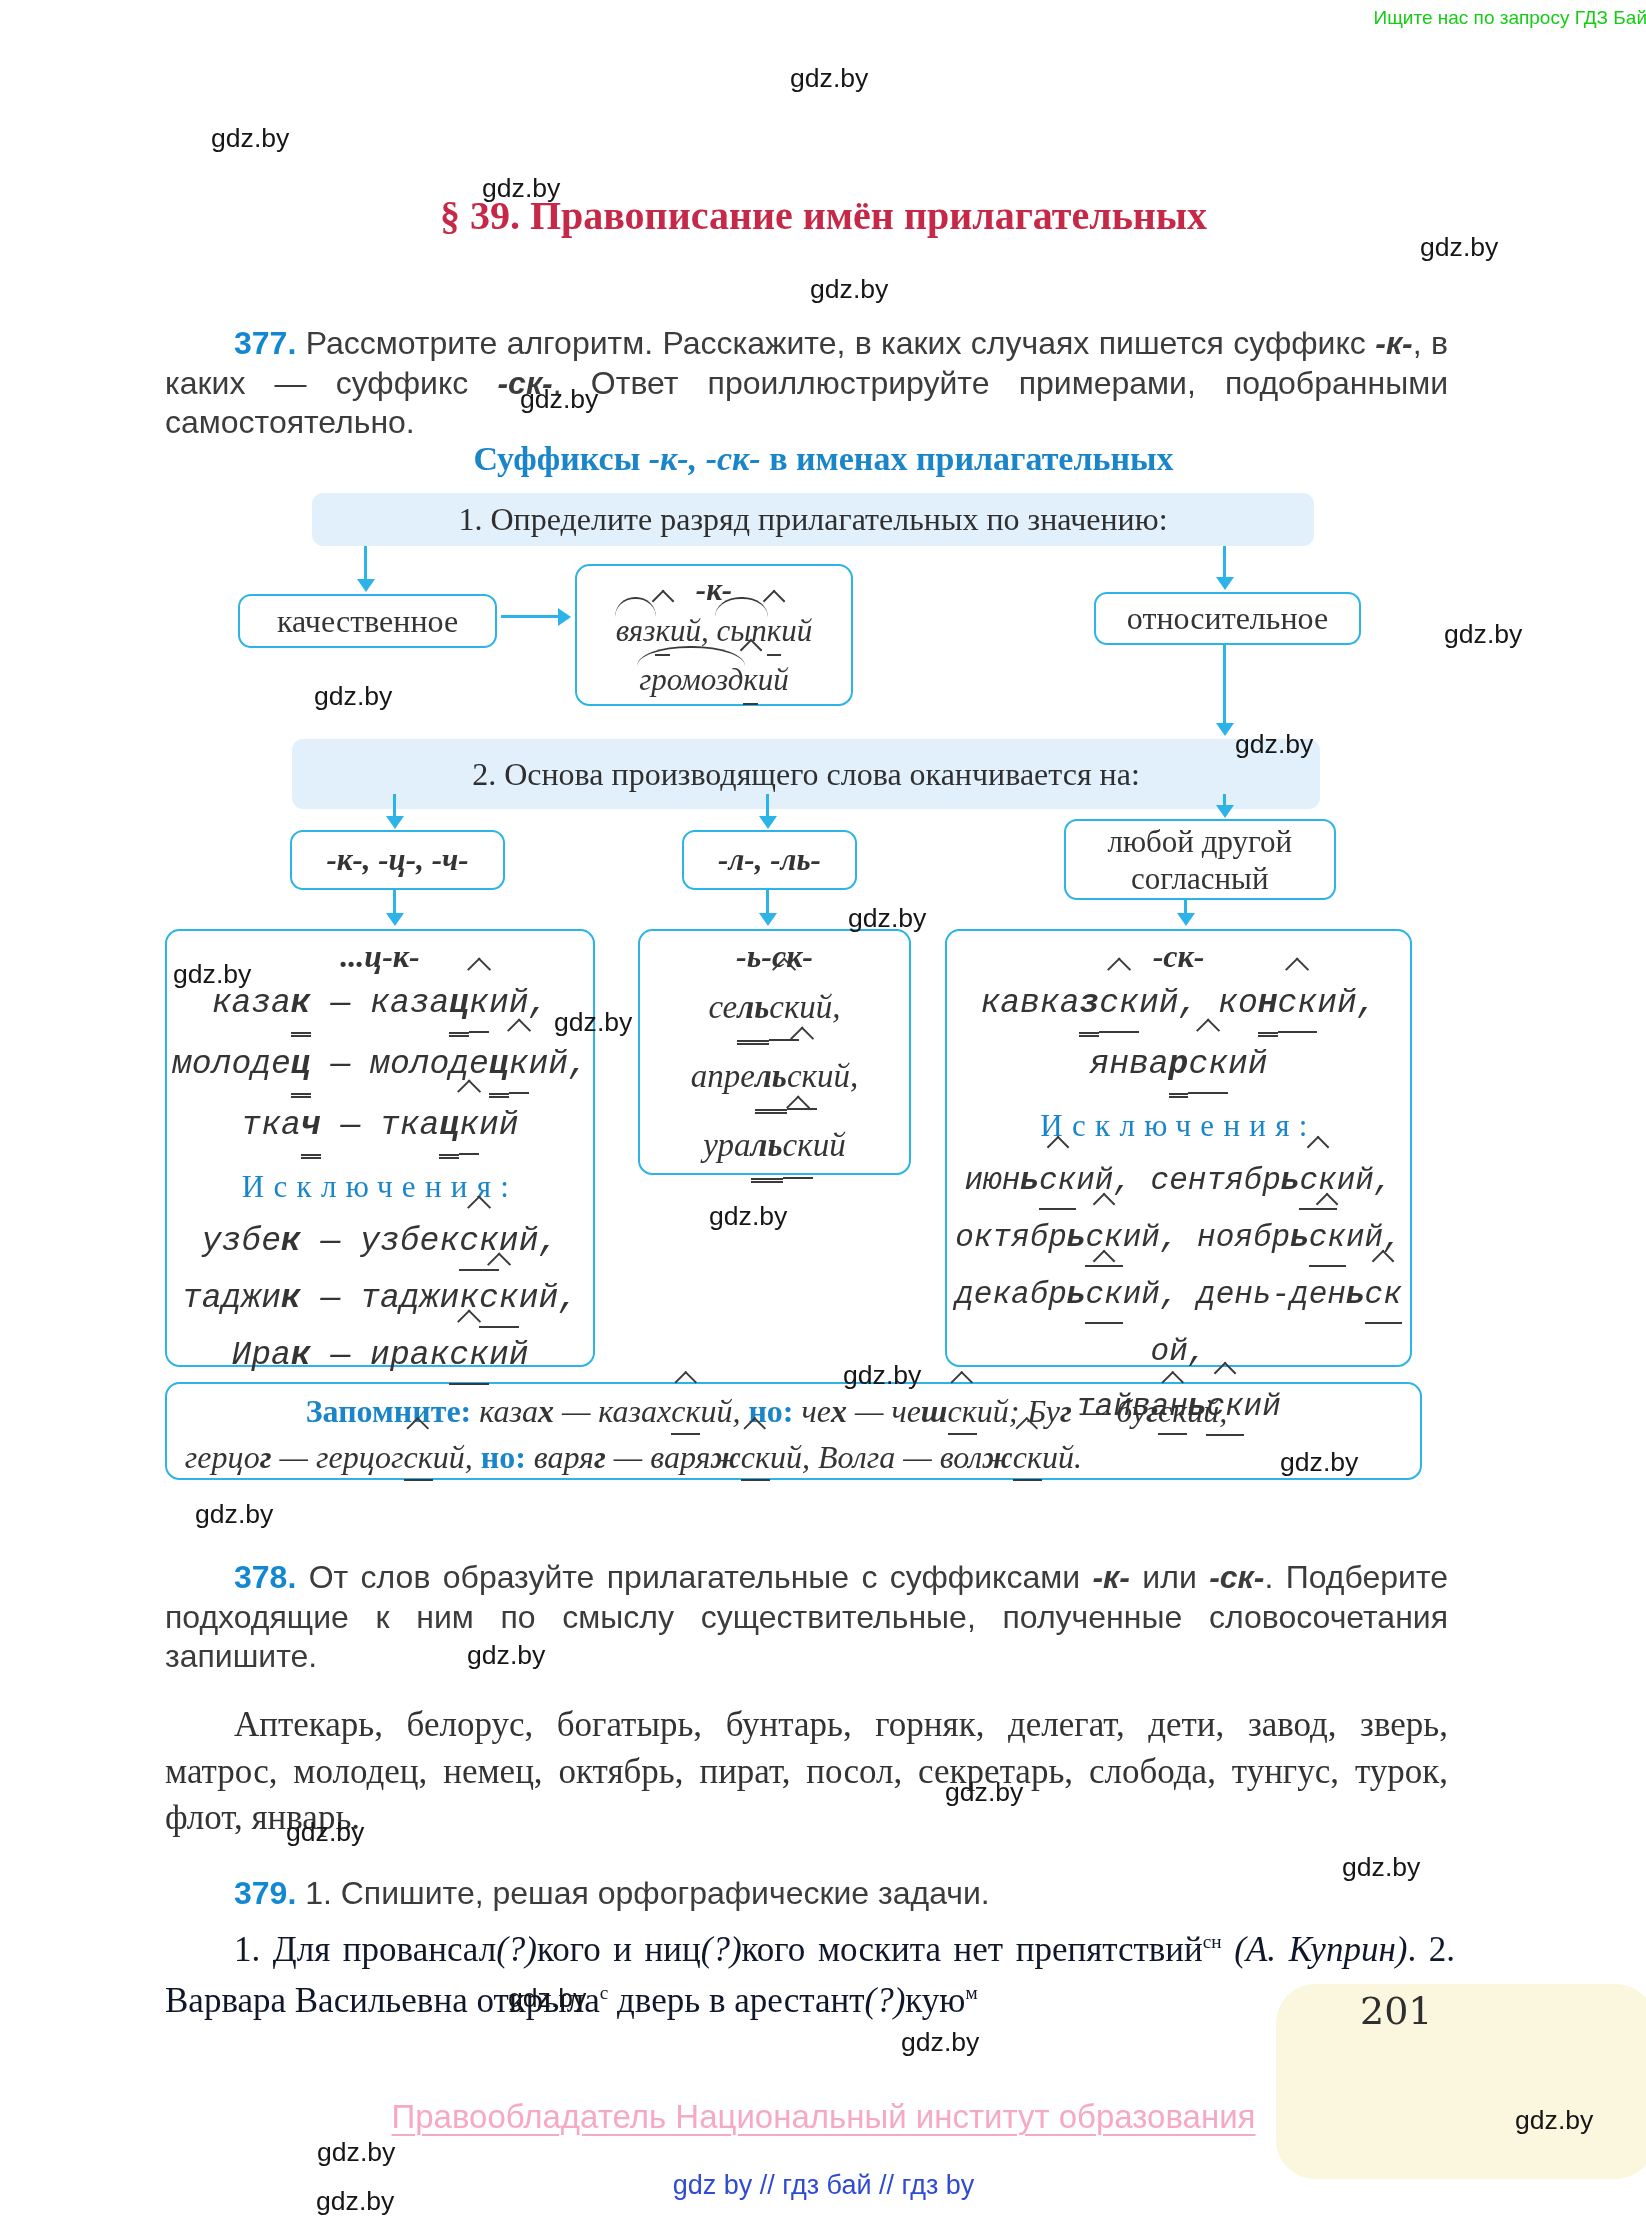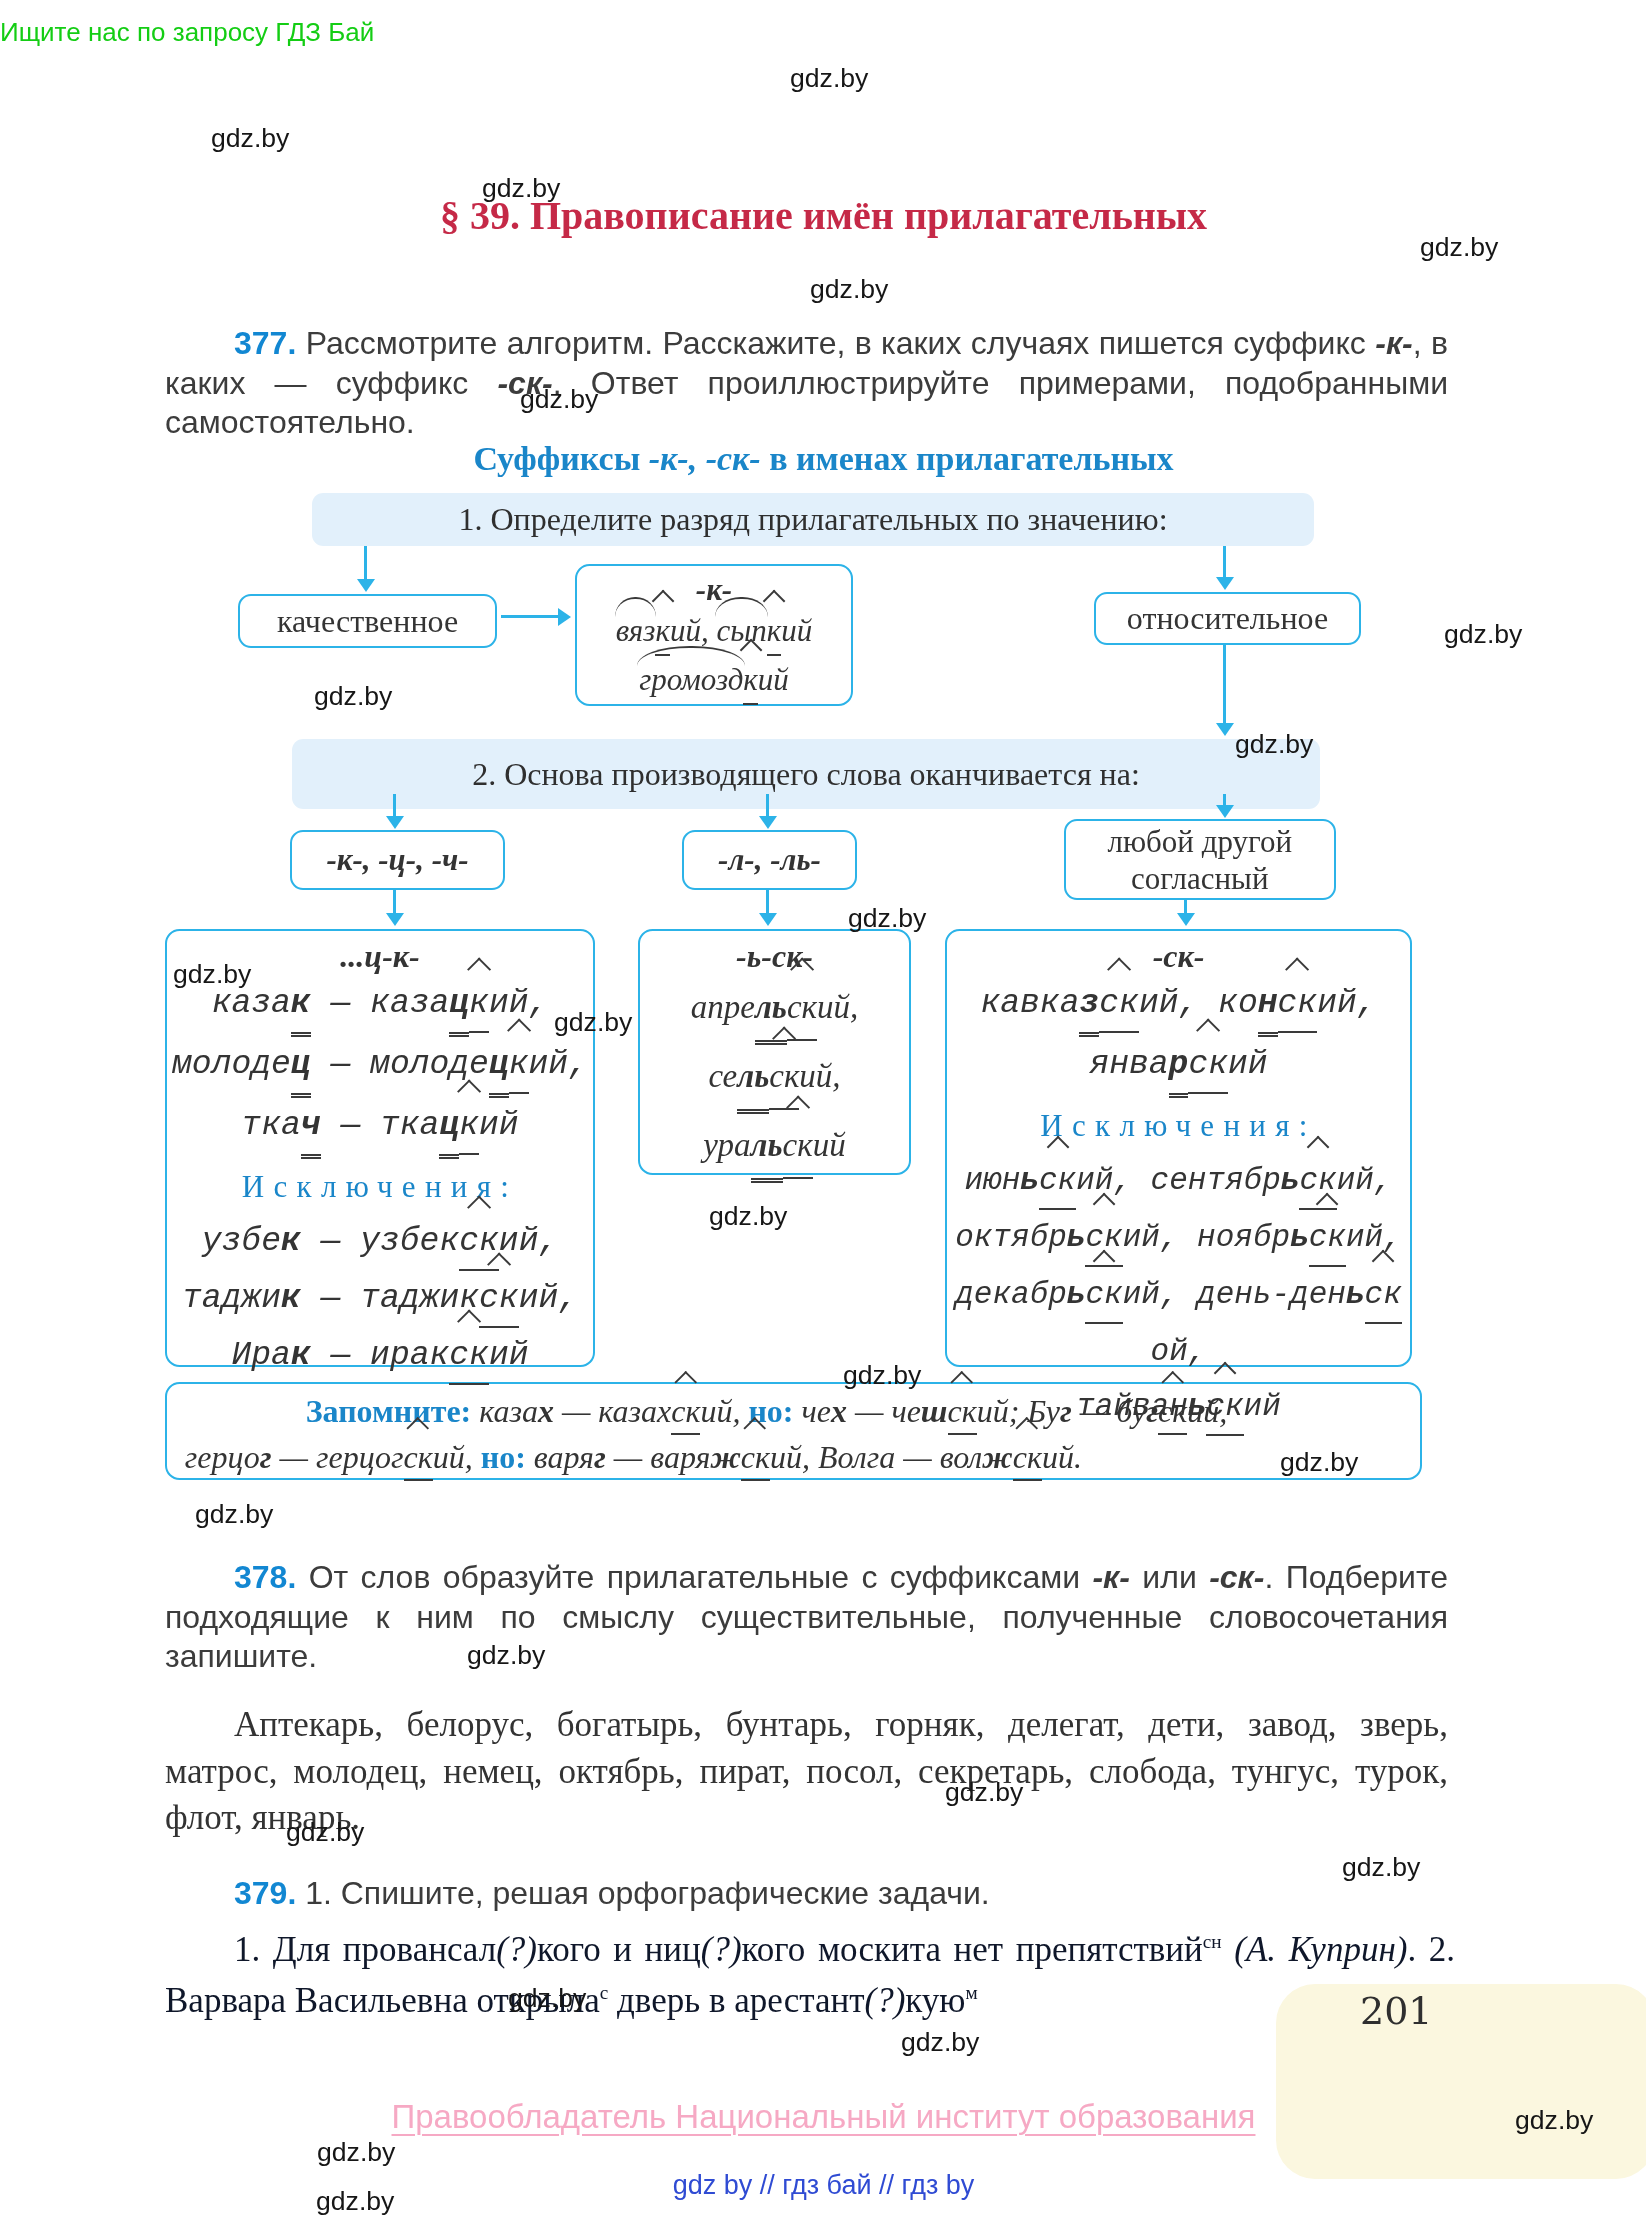--- a/index.html
+++ b/index.html
@@ -5,22 +5,22 @@
   :root{
     --cyan:#2cb3e8; --blue:#1a86c9; --num-blue:#1287d2; --red:#c52947;
     --pink:#f6a9c4; --green:#14cd14; --footer-blue:#2f4bd3;
     --paper-yellow:#fbf7df; --strip:#e2f0fb; --ink:#3c3c3c;
   }
   html,body{margin:0;padding:0;background:#fff;}
   #page{position:relative;width:1647px;height:2216px;background:#fff;overflow:hidden;
         font-family:"Liberation Sans",sans-serif;color:var(--ink,#3c3c3c);}
   .wm{position:absolute;font-size:26.6px;color:#161616;white-space:nowrap;z-index:9;
       font-family:"Liberation Sans",sans-serif;}
-  .greentop{position:absolute;top:17px;left:0;width:100%;text-align:left;
-      font-size:26px;color:var(--green,#14cd14);}
+  .greentop{position:absolute;top:7px;left:0;width:100%;text-align:right;
+      font-size:19px;color:var(--green,#14cd14);}
   .title{position:absolute;top:192px;left:0;width:100%;text-align:center;
       font-family:"Liberation Serif","DejaVu Serif",serif;font-weight:bold;
       font-size:40px;color:var(--red,#c52947);}
   .instr{position:absolute;left:165px;width:1283px;font-size:32px;line-height:1.24;
       text-align:justify;text-indent:69px;color:var(--ink,#3c3c3c);}
   .noindentjust{text-align:left;}
   .num{color:var(--num-blue,#1287d2);font-weight:bold;}
   .diaghead{position:absolute;top:440px;left:0;width:100%;text-align:center;
       font-family:"Liberation Serif",serif;font-weight:bold;font-size:34px;color:var(--blue,#1a86c9);}
   .strip{position:absolute;background:var(--strip,#e2f0fb);border-radius:11.3px;
@@ -152,22 +152,22 @@
     <div class="exline">молоде<span class="m-base">ц</span> — молоде<span class="m-base">ц</span><span class="m-suf">к</span>ий,</div>
     <div class="exline">тка<span class="m-base">ч</span> — тка<span class="m-base">ц</span><span class="m-suf">к</span>ий</div>
     <div class="exc">Исключения:</div>
     <div class="exline">узбе<b class="m-bi">к</b> — узбек<span class="m-suf">ск</span>ий,</div>
     <div class="exline">таджи<b class="m-bi">к</b> — таджик<span class="m-suf">ск</span>ий,</div>
     <div class="exline">Ира<b class="m-bi">к</b> — ирак<span class="m-suf">ск</span>ий</div>
   </div>
 
   <div class="bigbox lh78" style="left:638px;top:929px;width:273px;height:246px">
     <div class="hdr">-ь-ск-</div>
+    <div class="exline">се<span class="m-base">ль</span><span class="m-suf">ск</span>ий,</div>
     <div class="exline">апре<span class="m-base">ль</span><span class="m-suf">ск</span>ий,</div>
-    <div class="exline">се<span class="m-base">ль</span><span class="m-suf">ск</span>ий,</div>
     <div class="exline">ура<span class="m-base">ль</span><span class="m-suf">ск</span>ий</div>
   </div>
 
   <div class="bigbox lh68" style="left:945px;top:929px;width:467px;height:438px">
     <div class="hdr">-ск-</div>
     <div class="exline">кавка<span class="m-base">з</span><span class="m-suf">ск</span>ий, ко<span class="m-base">н</span><span class="m-suf">ск</span>ий,</div>
     <div class="exline">янва<span class="m-base">р</span><span class="m-suf">ск</span>ий</div>
     <div class="exc">Исключения:</div>
     <div class="exline" style="font-size:31px">июн<b class="m-bi">ь</b><span class="m-suf">ск</span>ий, сентябр<b class="m-bi">ь</b><span class="m-suf">ск</span>ий,</div>
     <div class="exline" style="font-size:31px">октябр<b class="m-bi">ь</b><span class="m-suf">ск</span>ий, ноябр<b class="m-bi">ь</b><span class="m-suf">ск</span>ий,</div>

